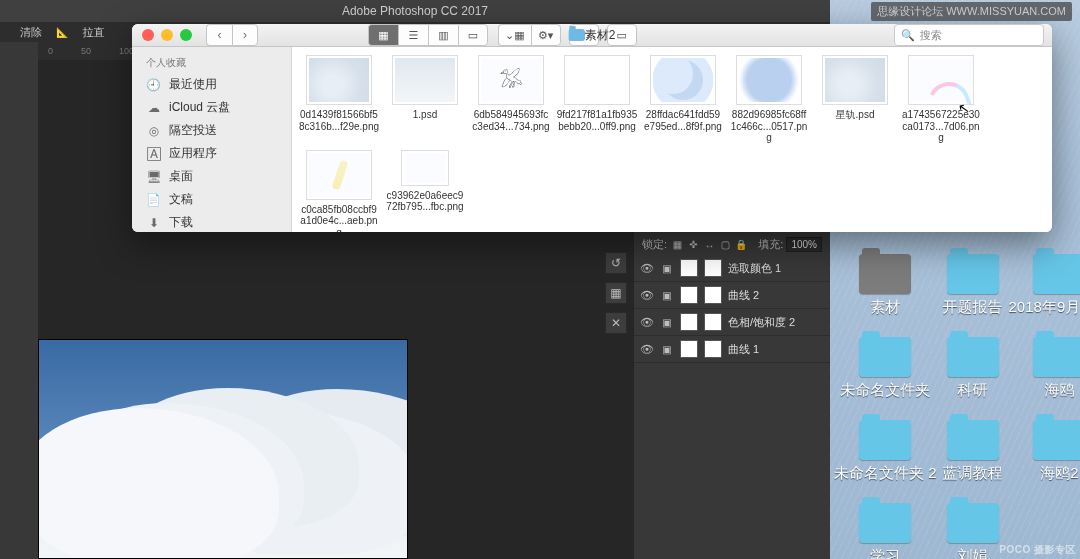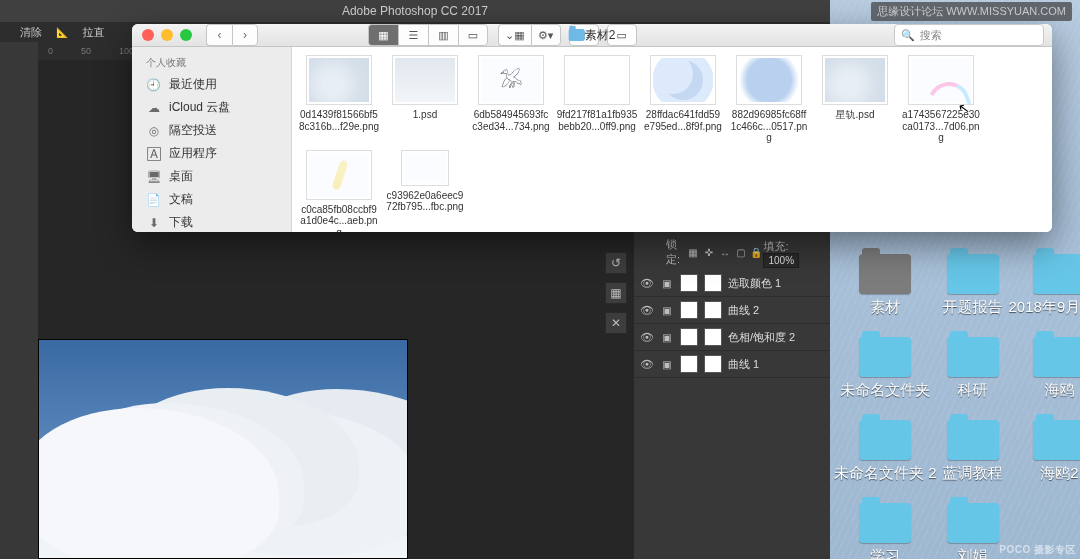--- a/index.html
+++ b/index.html
@@ -195,21 +195,21 @@
       <span class="ic">◐</span>
       <span class="ic">T</span>
       <span class="ic">▭</span>
       <span class="ic">◫</span>
     </div>
     <div class="blend-row">
       <div class="sel"><span>正常</span> ▾</div>
       <div><span>不透明度:</span> <span class="sel">100%</span></div>
     </div>
     <div class="lock-row">
-      <div style="display:flex;align-items:center;gap:4px;margin-left:24px;">
+      <div style="display:flex;align-items:center;gap:4px;">
         <span>锁定:</span>
         <div class="icons">
           <span>▦</span>
           <span>✜</span>
           <span>↔</span>
           <span>▢</span>
           <span>🔒</span>
         </div>
       </div>
       <div><span>填充:</span> <span class="sel">100%</span></div>

